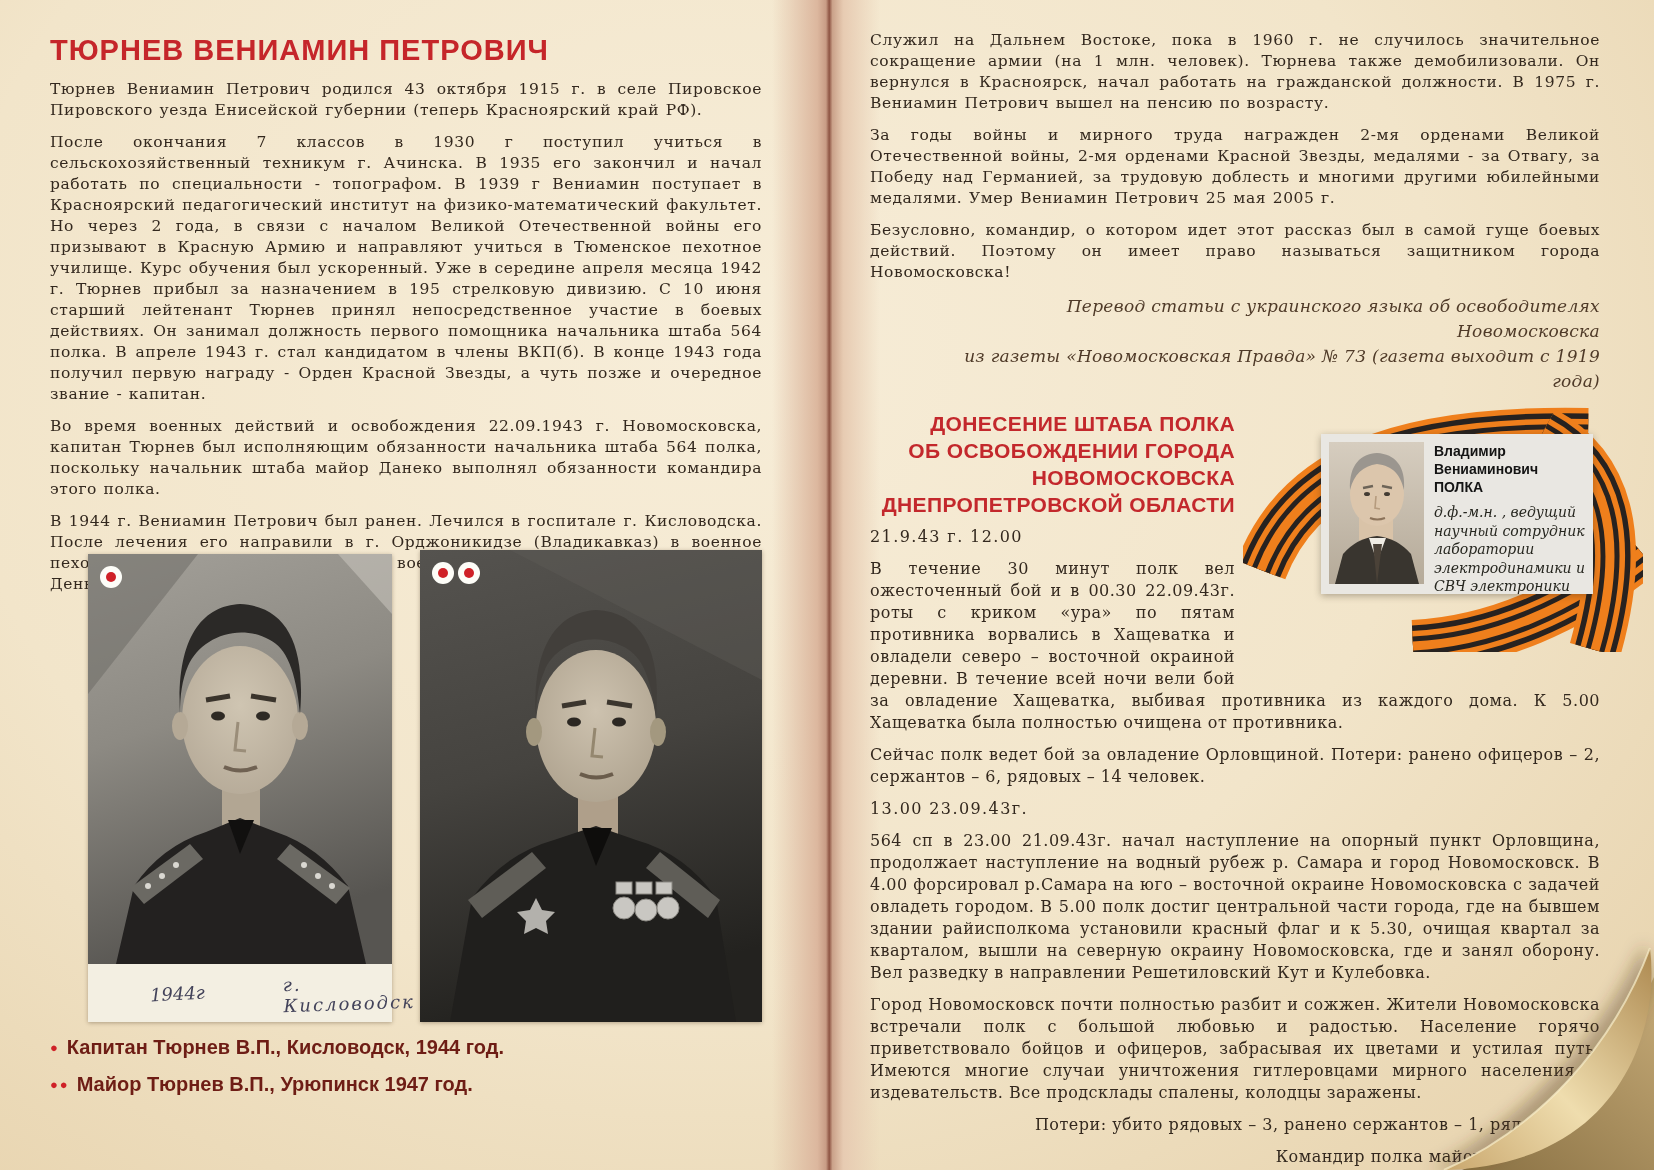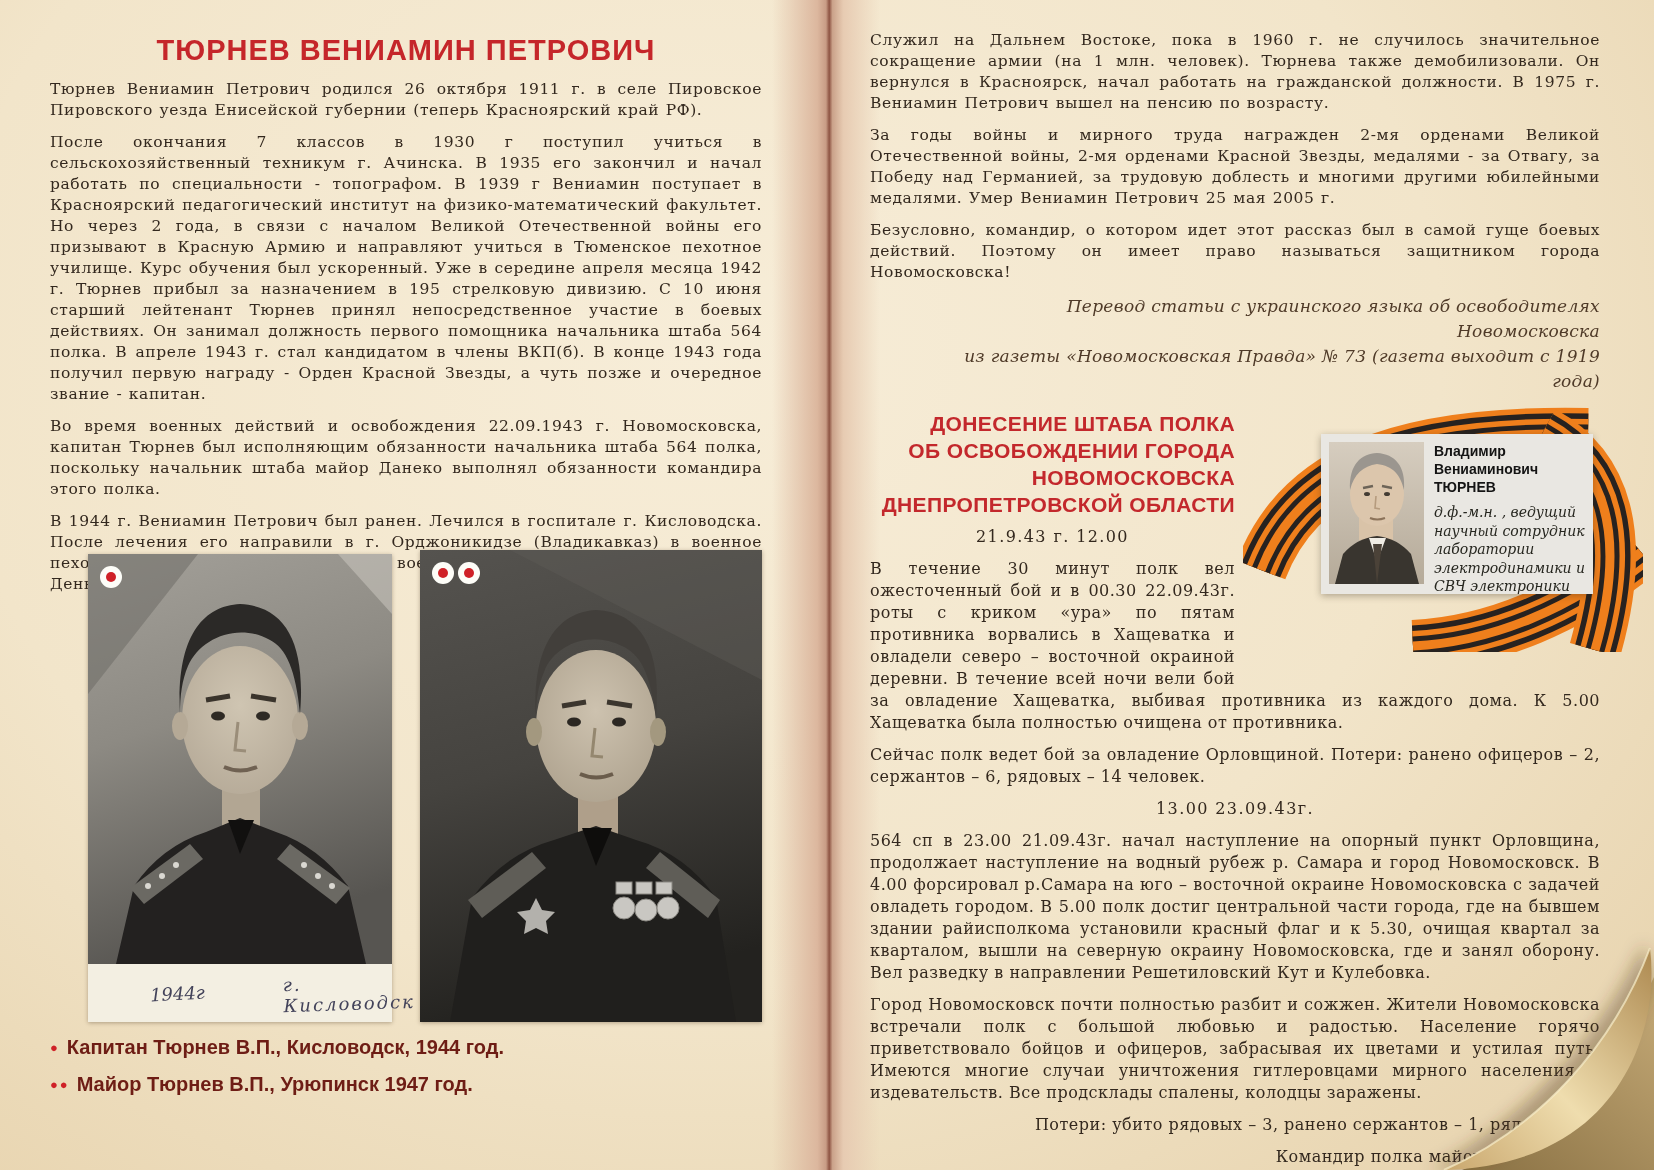--- a/index.html
+++ b/index.html
@@ -4,21 +4,21 @@
 <style>
   html,body{margin:0;padding:0;background:#d8d2c4;}
   .spread{position:relative;width:1654px;height:1170px;overflow:hidden;
     background:radial-gradient(ellipse at 42% 30%, #f7edd8 0%, #f2e5ca 55%, #e9d6b2 88%, #e0c9a0 100%);
     font-family:"DejaVu Serif", serif;color:#33281e;}
   
   .fold{position:absolute;left:772px;top:0;width:108px;height:1170px;
     background:linear-gradient(90deg, rgba(214,176,150,0) 0%, #dcb79e 42%, #c89c85 50%, #8d5342 53%, #caa28a 56%, #e7cbb2 66%, rgba(231,203,178,0) 100%);}
   
   .left-text{position:absolute;left:50px;top:34px;width:712px;}
-  h1.title{margin:0 0 12px 0;text-align:center;font-family:"Liberation Sans",sans-serif;
+  h1.title{margin:0 0 12px 0;text-align:left;font-family:"Liberation Sans",sans-serif;
     font-weight:bold;font-size:29px;letter-spacing:1px;color:#c5262a;}
   p.body{margin:0 0 11px 0;font-size:15.5px;line-height:21px;letter-spacing:.6px;word-spacing:1px;
     text-align:justify;}
   .photo{position:absolute;background:#777;box-shadow:0 1px 4px rgba(60,40,20,.35);}
   .photo svg{display:block;}
   .marker{position:absolute;width:22px;height:22px;border-radius:50%;background:#fdfdf8;
     display:flex;align-items:center;justify-content:center;}
   .marker .dot{width:10px;height:10px;border-radius:50%;background:#cf2127;}
   .hand-strip{position:absolute;left:0;bottom:0;width:100%;height:58px;background:#f3efe2;
     display:flex;align-items:center;font-style:italic;font-size:18px;color:#43435a;}
@@ -36,33 +36,33 @@
   .float-box{float:right;width:351px;height:255px;margin:0 0 10px 14px;position:relative;}
   .ribbon{position:absolute;left:-6px;top:-8px;z-index:1;}
   .infocard{position:absolute;left:72px;top:24px;z-index:2;width:256px;height:144px;
     background:#e9e7e2;padding:8px;box-shadow:0 2px 7px rgba(50,40,25,.35);}
   .infocard .ip{float:left;margin-right:10px;}
   .iname{font-family:"Liberation Sans",sans-serif;font-weight:bold;font-size:14px;line-height:18px;color:#141414;}
   .idesc{margin-top:7px;font-style:italic;font-size:14px;line-height:18.5px;color:#26261f;padding-left:43px;}
   .report-heading{font-family:"Liberation Sans",sans-serif;font-weight:bold;font-size:21px;
     line-height:27px;color:#c3282c;text-align:right;letter-spacing:.4px;margin-bottom:8px;}
   p.rep{margin:0 0 10px 0;font-size:16px;line-height:22px;letter-spacing:.5px;text-align:justify;}
-  p.ts{margin:0 0 10px 0;font-size:16px;line-height:22px;letter-spacing:1.4px;text-align:center;}
+  p.ts{margin:0 0 10px 0;font-size:16px;line-height:22px;letter-spacing:1.4px;text-align:left;}
   p.noj{text-align:right;}
   
   .curl{position:absolute;right:0;bottom:0;}
 </style>
 </head>
 <body>
 
 <div class="spread">
 
   <div class="left-text">
     <h1 class="title">ТЮРНЕВ ВЕНИАМИН ПЕТРОВИЧ</h1>
-    <p class="body">Тюрнев Вениамин Петрович родился 26 октября 1911 г. в селе Пировское Пировского уезда Енисейской губернии (теперь Красноярский край РФ).</p>
+    <p class="body">Тюрнев Вениамин Петрович родился 43 октября 1915 г. в селе Пировское Пировского уезда Енисейской губернии (теперь Красноярский край РФ).</p>
     <p class="body">После окончания 7 классов в 1930 г поступил учиться в сельскохозяйственный техникум г. Ачинска. В 1935 его закончил и начал работать по специальности - топографом. В 1939 г Вениамин поступает в Красноярский педагогический институт на физико-математический факультет. Но через 2 года, в связи с началом Великой Отечественной войны его призывают в Красную Армию и направляют учиться в Тюменское пехотное училище. Курс обучения был ускоренный. Уже в середине апреля месяца 1942 г. Тюрнев прибыл за назначением в 195 стрелковую дивизию. С 10 июня старший лейтенант Тюрнев принял непосредственное участие в боевых действиях. Он занимал должность первого помощника начальника штаба 564 полка. В апреле 1943 г. стал кандидатом в члены ВКП(б). В конце 1943 года получил первую награду - Орден Красной Звезды, а чуть позже и очередное звание - капитан.</p>
     <p class="body">Во время военных действий и освобождения 22.09.1943 г. Новомосковска, капитан Тюрнев был исполняющим обязанности начальника штаба 564 полка, поскольку начальник штаба майор Данеко выполнял обязанности командира этого полка.</p>
     <p class="body">В 1944 г. Вениамин Петрович был ранен. Лечился в госпитале г. Кисловодска. После лечения его направили в г. Орджоникидзе (Владикавказ) в военное пехотное училище обучать курсантов военной топографии. Там он и встретил День Победы.</p>
   </div>
 
   <div class="photo" style="left:88px;top:554px;width:304px;height:468px;">
     <svg width="304" height="410" viewBox="0 0 304 410">
       <defs>
         <linearGradient id="p1bg" x1="0" y1="0" x2="0.25" y2="1">
           <stop offset="0" stop-color="#a3a099"></stop>
@@ -220,21 +220,21 @@
             <ellipse cx="48" cy="52" rx="27" ry="32" fill="#dcc6ac"></ellipse>
             <path d="M21 48 C20 22 32 12 48 11 C66 12 77 24 75 48 C71 32 64 24 48 22 C34 24 25 32 21 48 Z" fill="#9b968f"></path>
             <path d="M34 46 L44 44 M53 44 L63 46" stroke="#6d6458" stroke-width="2.4" fill="none"></path>
             <ellipse cx="38" cy="52" rx="3" ry="2" fill="#433c33"></ellipse>
             <ellipse cx="58" cy="52" rx="3" ry="2" fill="#433c33"></ellipse>
             <path d="M47 54 L46 66 L51 67" stroke="#b59b7e" stroke-width="1.6" fill="none"></path>
             <path d="M41 76 Q48 79 56 76" stroke="#8c735a" stroke-width="2" fill="none"></path>
           </svg>
           <div class="iname">
             <span>Владимир Вениаминович</span><br>
-            <span>ТЮРНЕВ</span>
+            <span>ПОЛКА</span>
           </div>
           <div class="idesc">д.ф.-м.н. , ведущий научный сотрудник лаборатории электродинамики и СВЧ электроники</div>
         </div>
       </div>
 
       <div class="report-heading">
         <span>ДОНЕСЕНИЕ ШТАБА ПОЛКА</span><br>
         <span>ОБ ОСВОБОЖДЕНИИ ГОРОДА</span><br>
         <span>НОВОМОСКОВСКА</span><br>
         <span>ДНЕПРОПЕТРОВСКОЙ ОБЛАСТИ</span>

